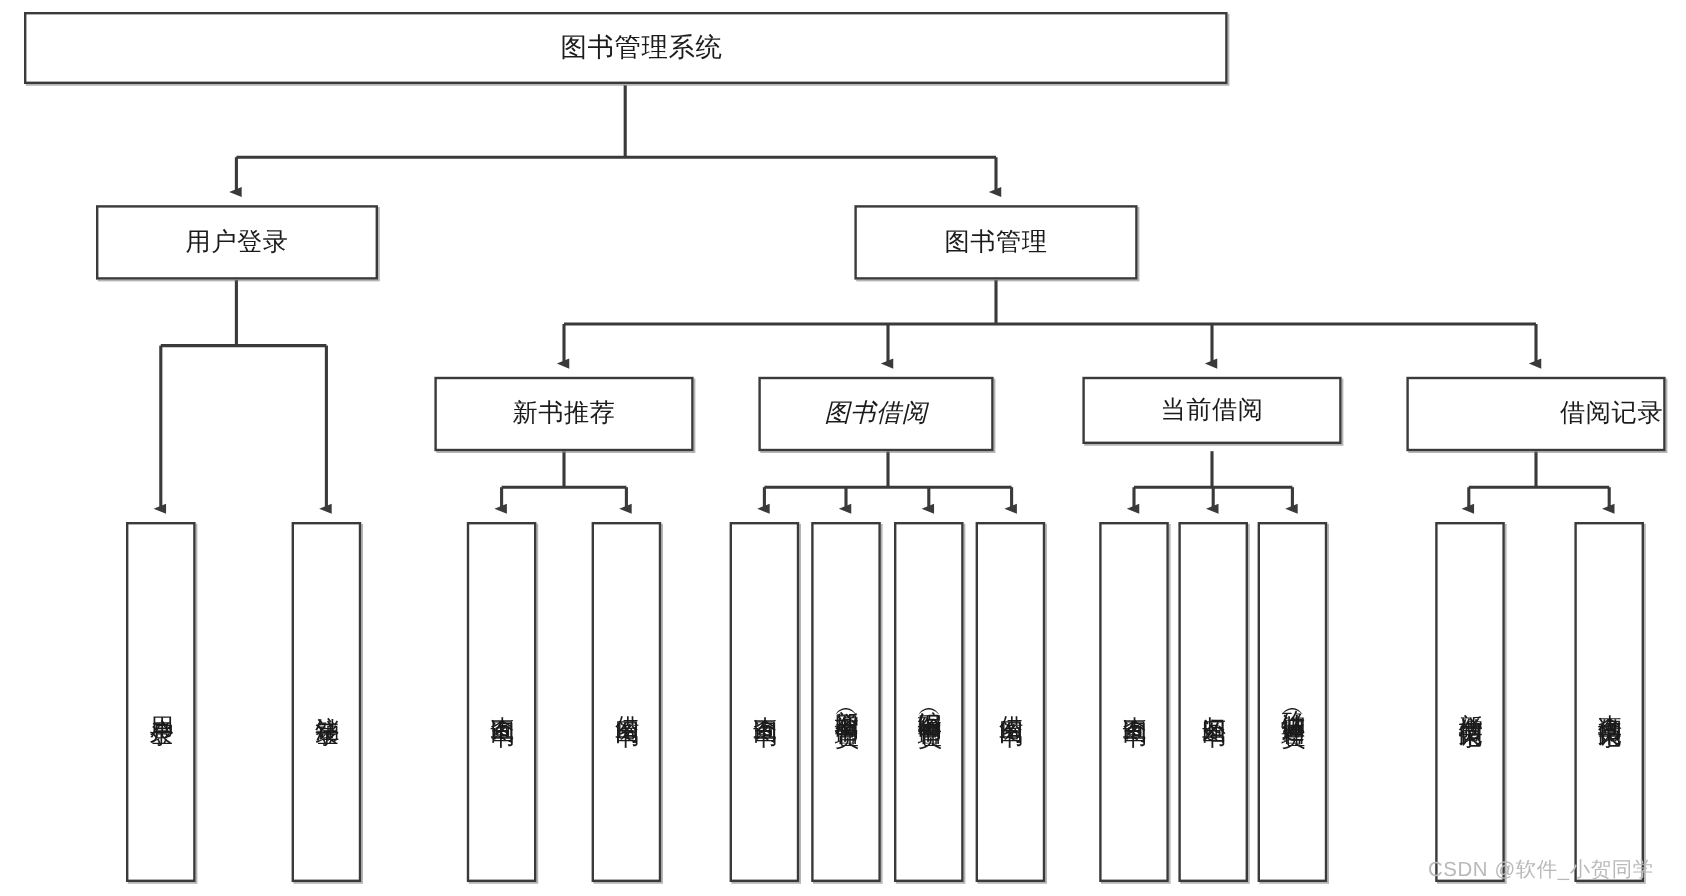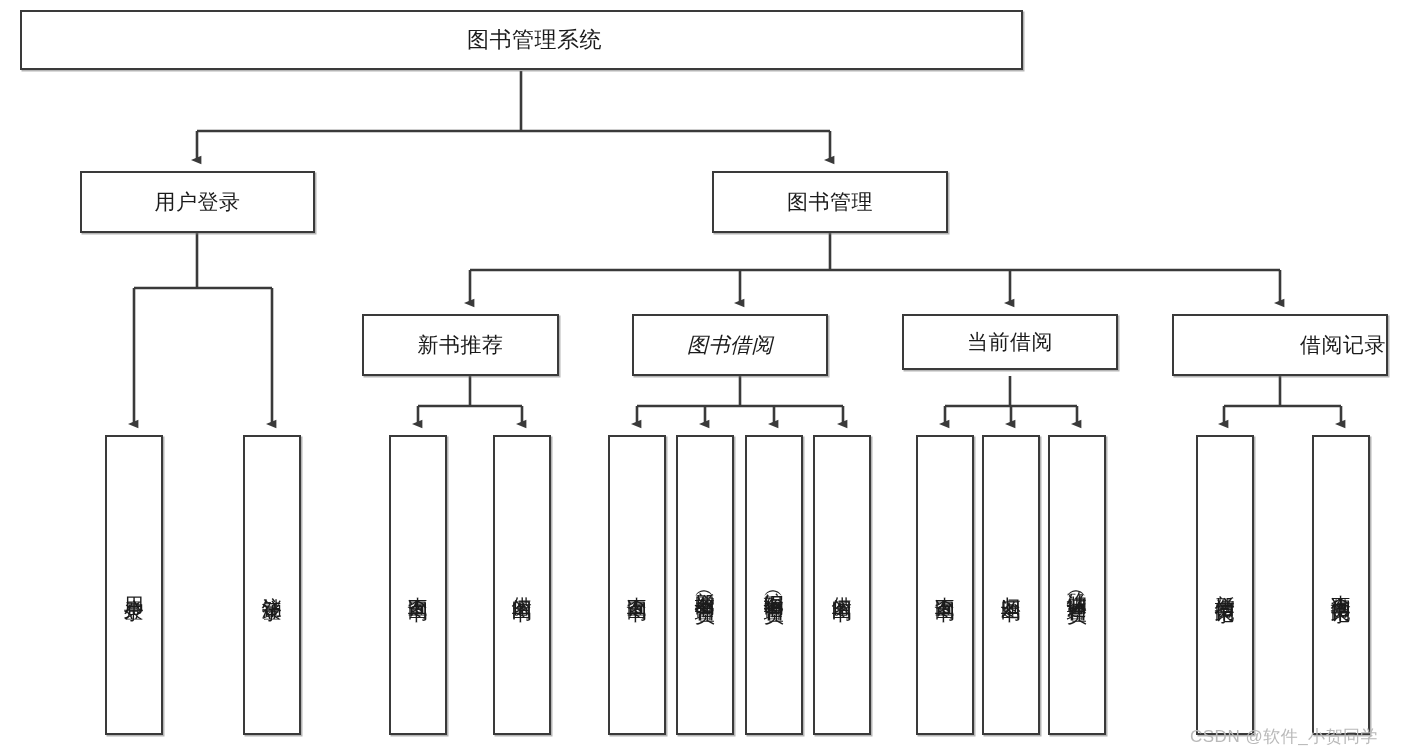--- a/index.html
+++ b/index.html
@@ -59,21 +59,20 @@
     white-space: nowrap;
     max-height: 280px;
   }
   .watermark {
     position: absolute;
     font-size: 17px;
     color: #b9b9b9;
     white-space: nowrap;
     letter-spacing: 0.5px;
     pointer-events: none;
-    margin-top: 12px;
   }
 </style>
 </head>
 <body>
 
 <div id="canvas">
 
   <svg class="wires" viewBox="0 0 1405 747">
     <defs>
       <marker id="arrow" markerWidth="12" markerHeight="12" refX="5.2" refY="5" orient="auto" markerUnits="userSpaceOnUse">
@@ -128,21 +127,21 @@
     <span class="label">图书管理系统</span>
   </div>
 
   <div class="node horiz" style="left:80px; top:171px; width:235px; height:62px;">
     <span class="label">用户登录</span>
   </div>
   <div class="node horiz" style="left:712px; top:171px; width:236px; height:62px;">
     <span class="label">图书管理</span>
   </div>
 
-  <div class="node horiz" style="left:362px; top:314px; width:197px; height:62px;">
+  <div class="node horiz" style="left:362px; top:314px; width:216px; height:62px;">
     <span class="label">新书推荐</span>
   </div>
   <div class="node horiz" style="left:632px; top:314px; width:196px; height:62px;font-style:italic;">
     <span class="label">图书借阅</span>
   </div>
   <div class="node horiz" style="left:902px; top:314px; width:216px; height:56px;">
     <span class="label">当前借阅</span>
   </div>
   <div class="node horiz" style="left:1172px; top:314px; width:216px; height:62px;justify-content:flex-end;">
     <span class="label">借阅记录</span>

